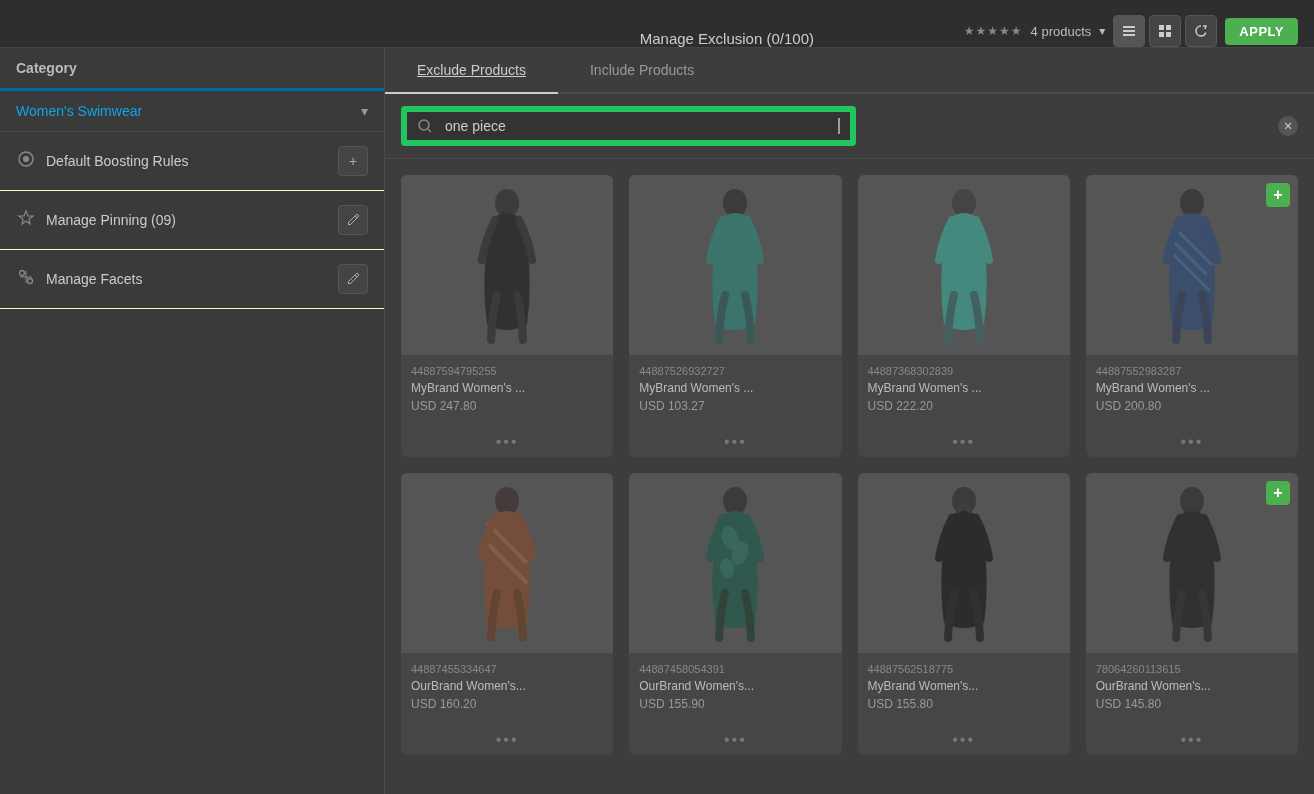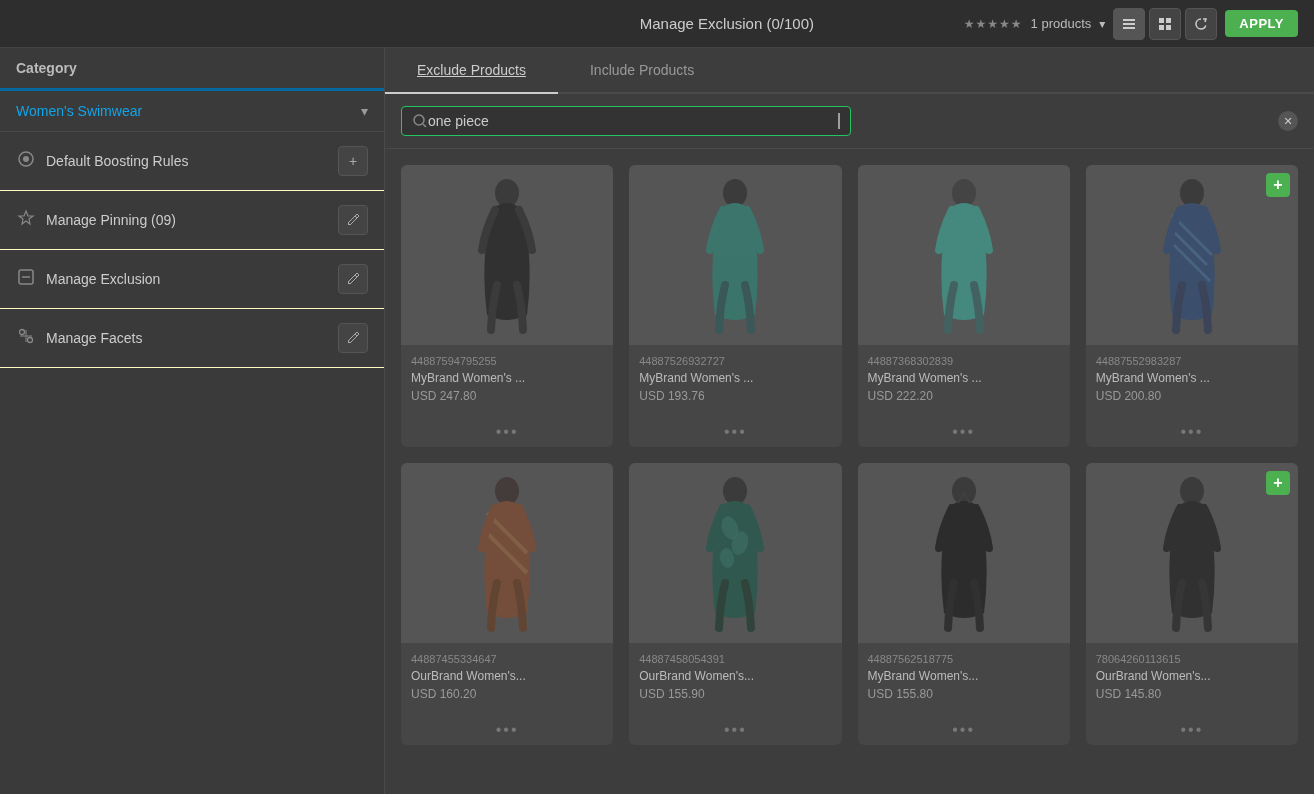--- a/index.html
+++ b/index.html
@@ -10,21 +10,21 @@
       width: 1314px;
       height: 794px;
       overflow: hidden;
       display: flex;
       flex-direction: column;
     }
 
     
     .top-bar {
       display: flex;
-      align-items: center;
+      align-items: flex-end;
       background: #2e2e2e;
       padding: 0 16px;
       height: 48px;
       border-bottom: 1px solid #444;
       flex-shrink: 0;
     }
     .top-bar-title {
       flex: 1;
       text-align: center;
       font-size: 15px;
@@ -204,26 +204,26 @@
       background: #3d3d3d;
       border-bottom: 1px solid #4a4a4a;
       display: flex;
       align-items: center;
       flex-shrink: 0;
     }
     .search-input-wrapper {
       display: flex;
       align-items: center;
       background: #333;
-      border: 1px solid #22c55e;
+      border: 6px solid #22c55e;
       border-radius: 4px;
       padding: 6px 10px;
       flex: 1;
       max-width: 600px;
-      gap: 0;
+      gap: 12px;
     }
     .search-input-wrapper input {
       background: transparent;
       border: none;
       outline: none;
       color: #ccc;
       font-size: 14px;
       flex: 1;
     }
     .search-clear {
@@ -316,21 +316,21 @@
     }
   </style>
 </head>
 <body>
 
 <div class="top-bar">
   <div style="flex:1"></div>
   <div class="top-bar-title">Manage Exclusion (0/100)</div>
   <div class="top-bar-right">
     <span class="stars">★★★★★</span>
-    <span class="products-count">1 products</span>
+    <span class="products-count">4 products</span>
     <span class="dropdown-arrow">▾</span>
     <div class="view-toggle">
       <div class="view-btn active">
         <svg width="16" height="16" viewBox="0 0 16 16">
           <rect x="2" y="3" width="12" height="2" fill="#ccc"></rect>
           <rect x="2" y="7" width="12" height="2" fill="#ccc"></rect>
           <rect x="2" y="11" width="12" height="2" fill="#ccc"></rect>
         </svg>
       </div>
       <div class="view-btn">
@@ -385,38 +385,20 @@
       </div>
       <div class="sidebar-action">
         <svg width="14" height="14" viewBox="0 0 14 14">
           <path d="M2 10 L9 3 L11 5 L4 12 Z" stroke="#aaa" stroke-width="1" fill="none"></path>
           <path d="M9 3 L11 1 L13 3 L11 5 Z" stroke="#aaa" stroke-width="1" fill="none"></path>
           <path d="M2 12 L2 10 L4 12 Z" fill="#aaa"></path>
         </svg>
       </div>
     </div>
 
-    <div class="sidebar-item">
-      <div class="sidebar-item-left">
-        <span class="sidebar-icon">
-          <svg width="18" height="18" viewBox="0 0 18 18">
-            <rect x="2" y="2" width="14" height="14" rx="2" stroke="#888" stroke-width="1.5" fill="none"></rect>
-            <line x1="5" y1="9" x2="13" y2="9" stroke="#888" stroke-width="1.5"></line>
-          </svg>
-        </span>
-        <span class="sidebar-label">Manage Exclusion</span>
-      </div>
-      <div class="sidebar-action">
-        <svg width="14" height="14" viewBox="0 0 14 14">
-          <path d="M2 10 L9 3 L11 5 L4 12 Z" stroke="#aaa" stroke-width="1" fill="none"></path>
-          <path d="M9 3 L11 1 L13 3 L11 5 Z" stroke="#aaa" stroke-width="1" fill="none"></path>
-          <path d="M2 12 L2 10 L4 12 Z" fill="#aaa"></path>
-        </svg>
-      </div>
-    </div>
 
     <div class="sidebar-item">
       <div class="sidebar-item-left">
         <span class="sidebar-icon">
           <svg width="18" height="18" viewBox="0 0 18 18">
             <circle cx="5" cy="5" r="2.5" stroke="#888" stroke-width="1.3" fill="none"></circle>
             <circle cx="13" cy="13" r="2.5" stroke="#888" stroke-width="1.3" fill="none"></circle>
             <line x1="9" y1="3" x2="9" y2="15" stroke="#888" stroke-width="1"></line>
             <line x1="3" y1="9" x2="15" y2="9" stroke="#888" stroke-width="1"></line>
           </svg>
@@ -485,21 +467,21 @@
             <path d="M28 32 Q20 50 18 80 Q16 110 20 140 Q30 145 40 145 Q50 145 60 140 Q64 110 62 80 Q60 50 52 32 Q46 28 40 28 Q34 28 28 32 Z" fill="#2a8a7a"></path>
             <path d="M28 35 Q18 55 15 75" stroke="#2a8a7a" stroke-width="8" fill="none" stroke-linecap="round"></path>
             <path d="M52 35 Q62 55 65 75" stroke="#2a8a7a" stroke-width="8" fill="none" stroke-linecap="round"></path>
             <path d="M30 110 Q25 130 24 155" stroke="#2a5a5a" stroke-width="8" fill="none" stroke-linecap="round"></path>
             <path d="M50 110 Q55 130 56 155" stroke="#2a5a5a" stroke-width="8" fill="none" stroke-linecap="round"></path>
           </svg>
         </div>
         <div class="product-info">
           <div class="product-id">44887526932727</div>
           <div class="product-name">MyBrand Women's ...</div>
-          <div class="product-price">USD 193.76</div>
+          <div class="product-price">USD 103.27</div>
         </div>
         <div class="product-more">•••</div>
       </div>
 
       <div class="product-card">
         <div class="product-image">
           <svg width="80" height="160" viewBox="0 0 80 160">
             <ellipse cx="40" cy="18" rx="12" ry="14" fill="#3a3a3a"></ellipse>
             <path d="M28 32 Q20 50 18 80 Q16 110 20 140 Q30 145 40 145 Q50 145 60 140 Q64 110 62 80 Q60 50 52 32 Q46 28 40 28 Q34 28 28 32 Z" fill="#3aaa9a"></path>
             <path d="M28 35 Q18 55 15 75" stroke="#3aaa9a" stroke-width="8" fill="none" stroke-linecap="round"></path>

